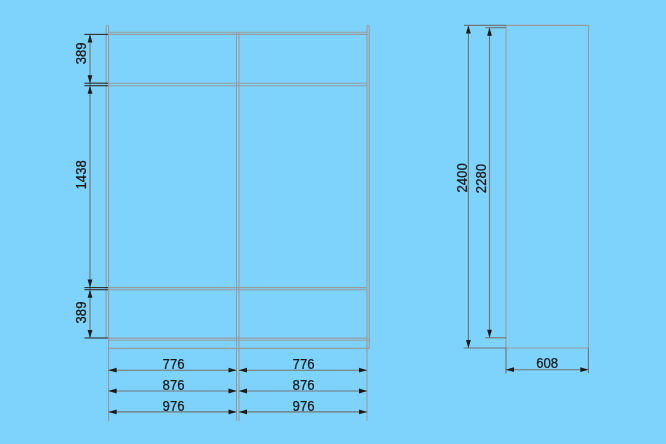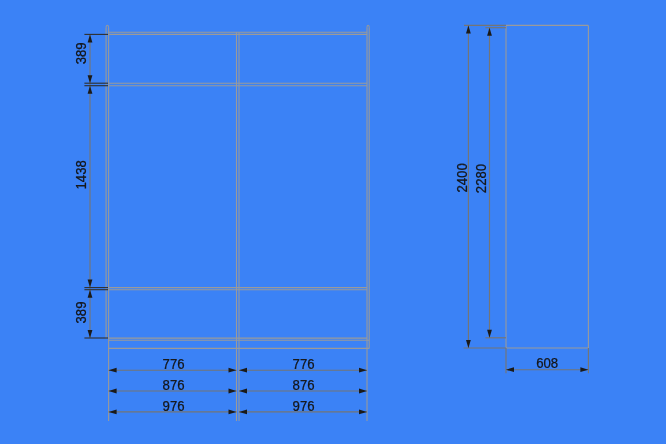--- a/index.html
+++ b/index.html
@@ -1,16 +1,16 @@
 <!DOCTYPE html>
 <html><head>
 <meta charset="utf-8">
 <style>
   html,body{margin:0;padding:0;background:#ffffff;}
-  #wrap{position:relative;width:666px;height:444px;background:#3b82f6;overflow:hidden;}
+  #wrap{position:relative;width:666px;height:444px;background:#7dd3fc;overflow:hidden;}
   svg{display:block;}
   text{font-family:"Liberation Sans",sans-serif;fill:#1a1a1a;}
 </style>
 </head>
 <body>
 <div id="wrap">
 <svg width="666" height="444" viewBox="0 0 666 444">
 <g stroke="#9a9a9a" stroke-width="1.1" fill="none">
 
   <path d="M106.1,338.5 V27.2"></path>

